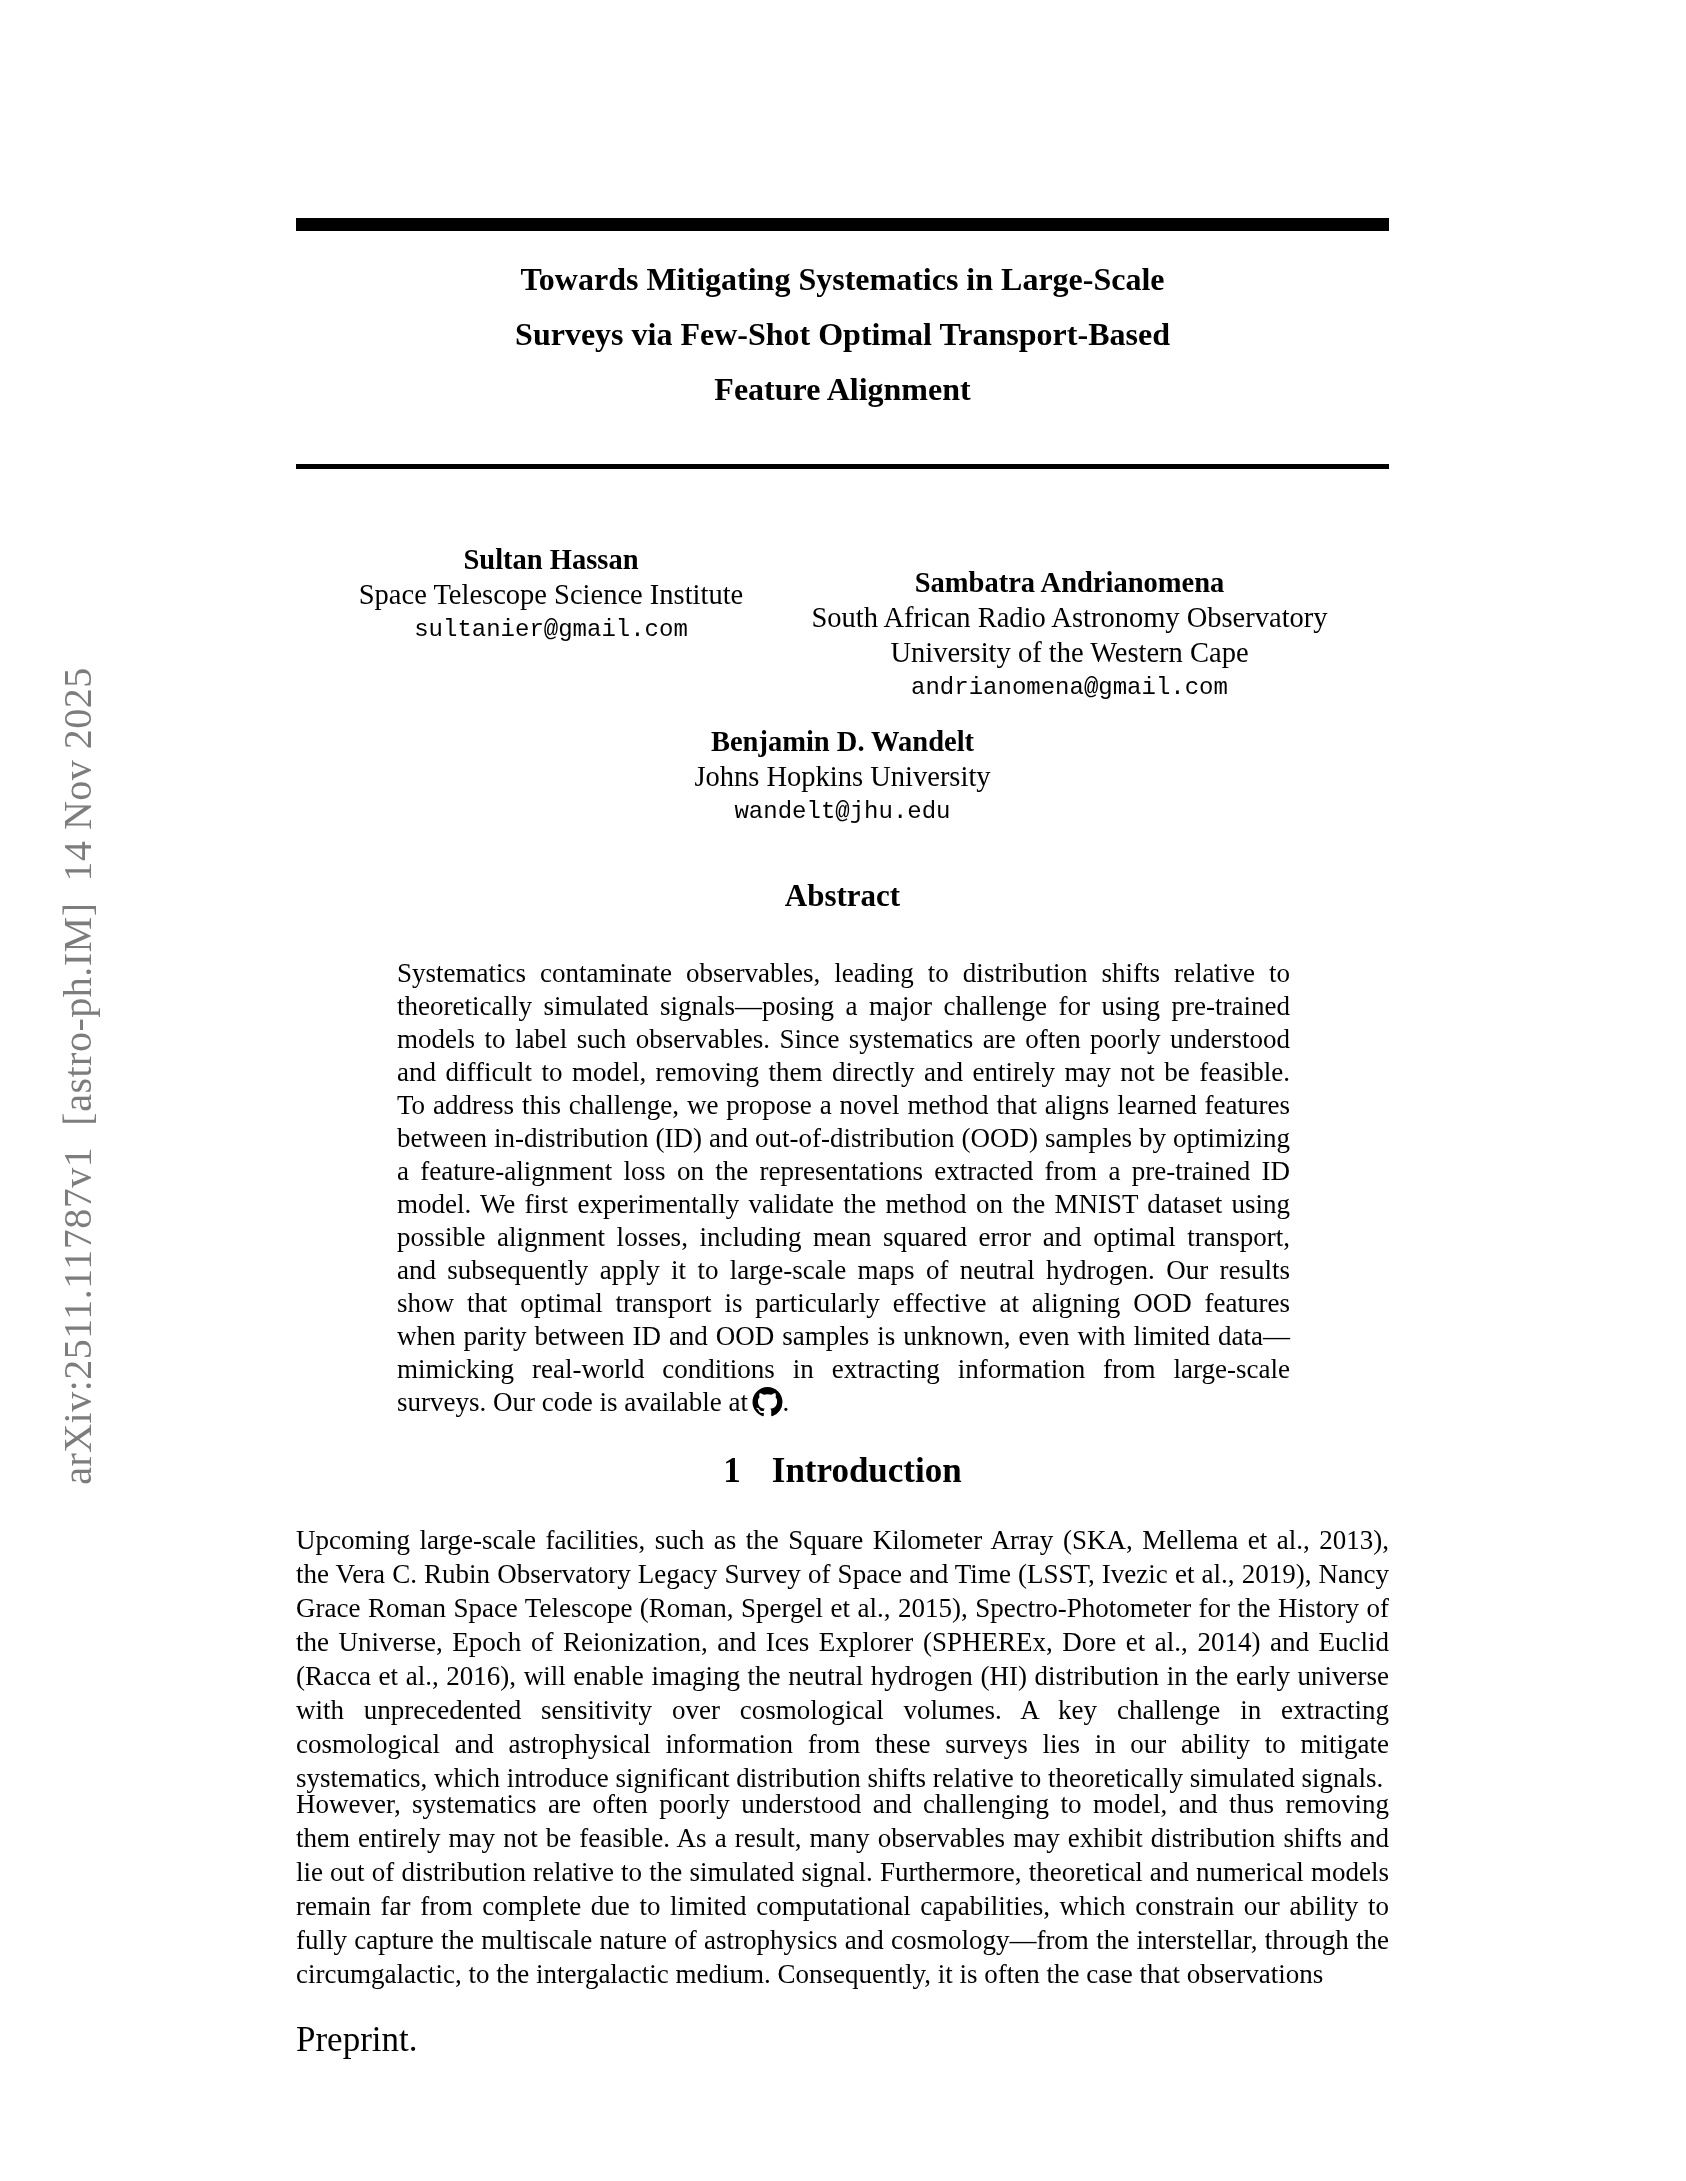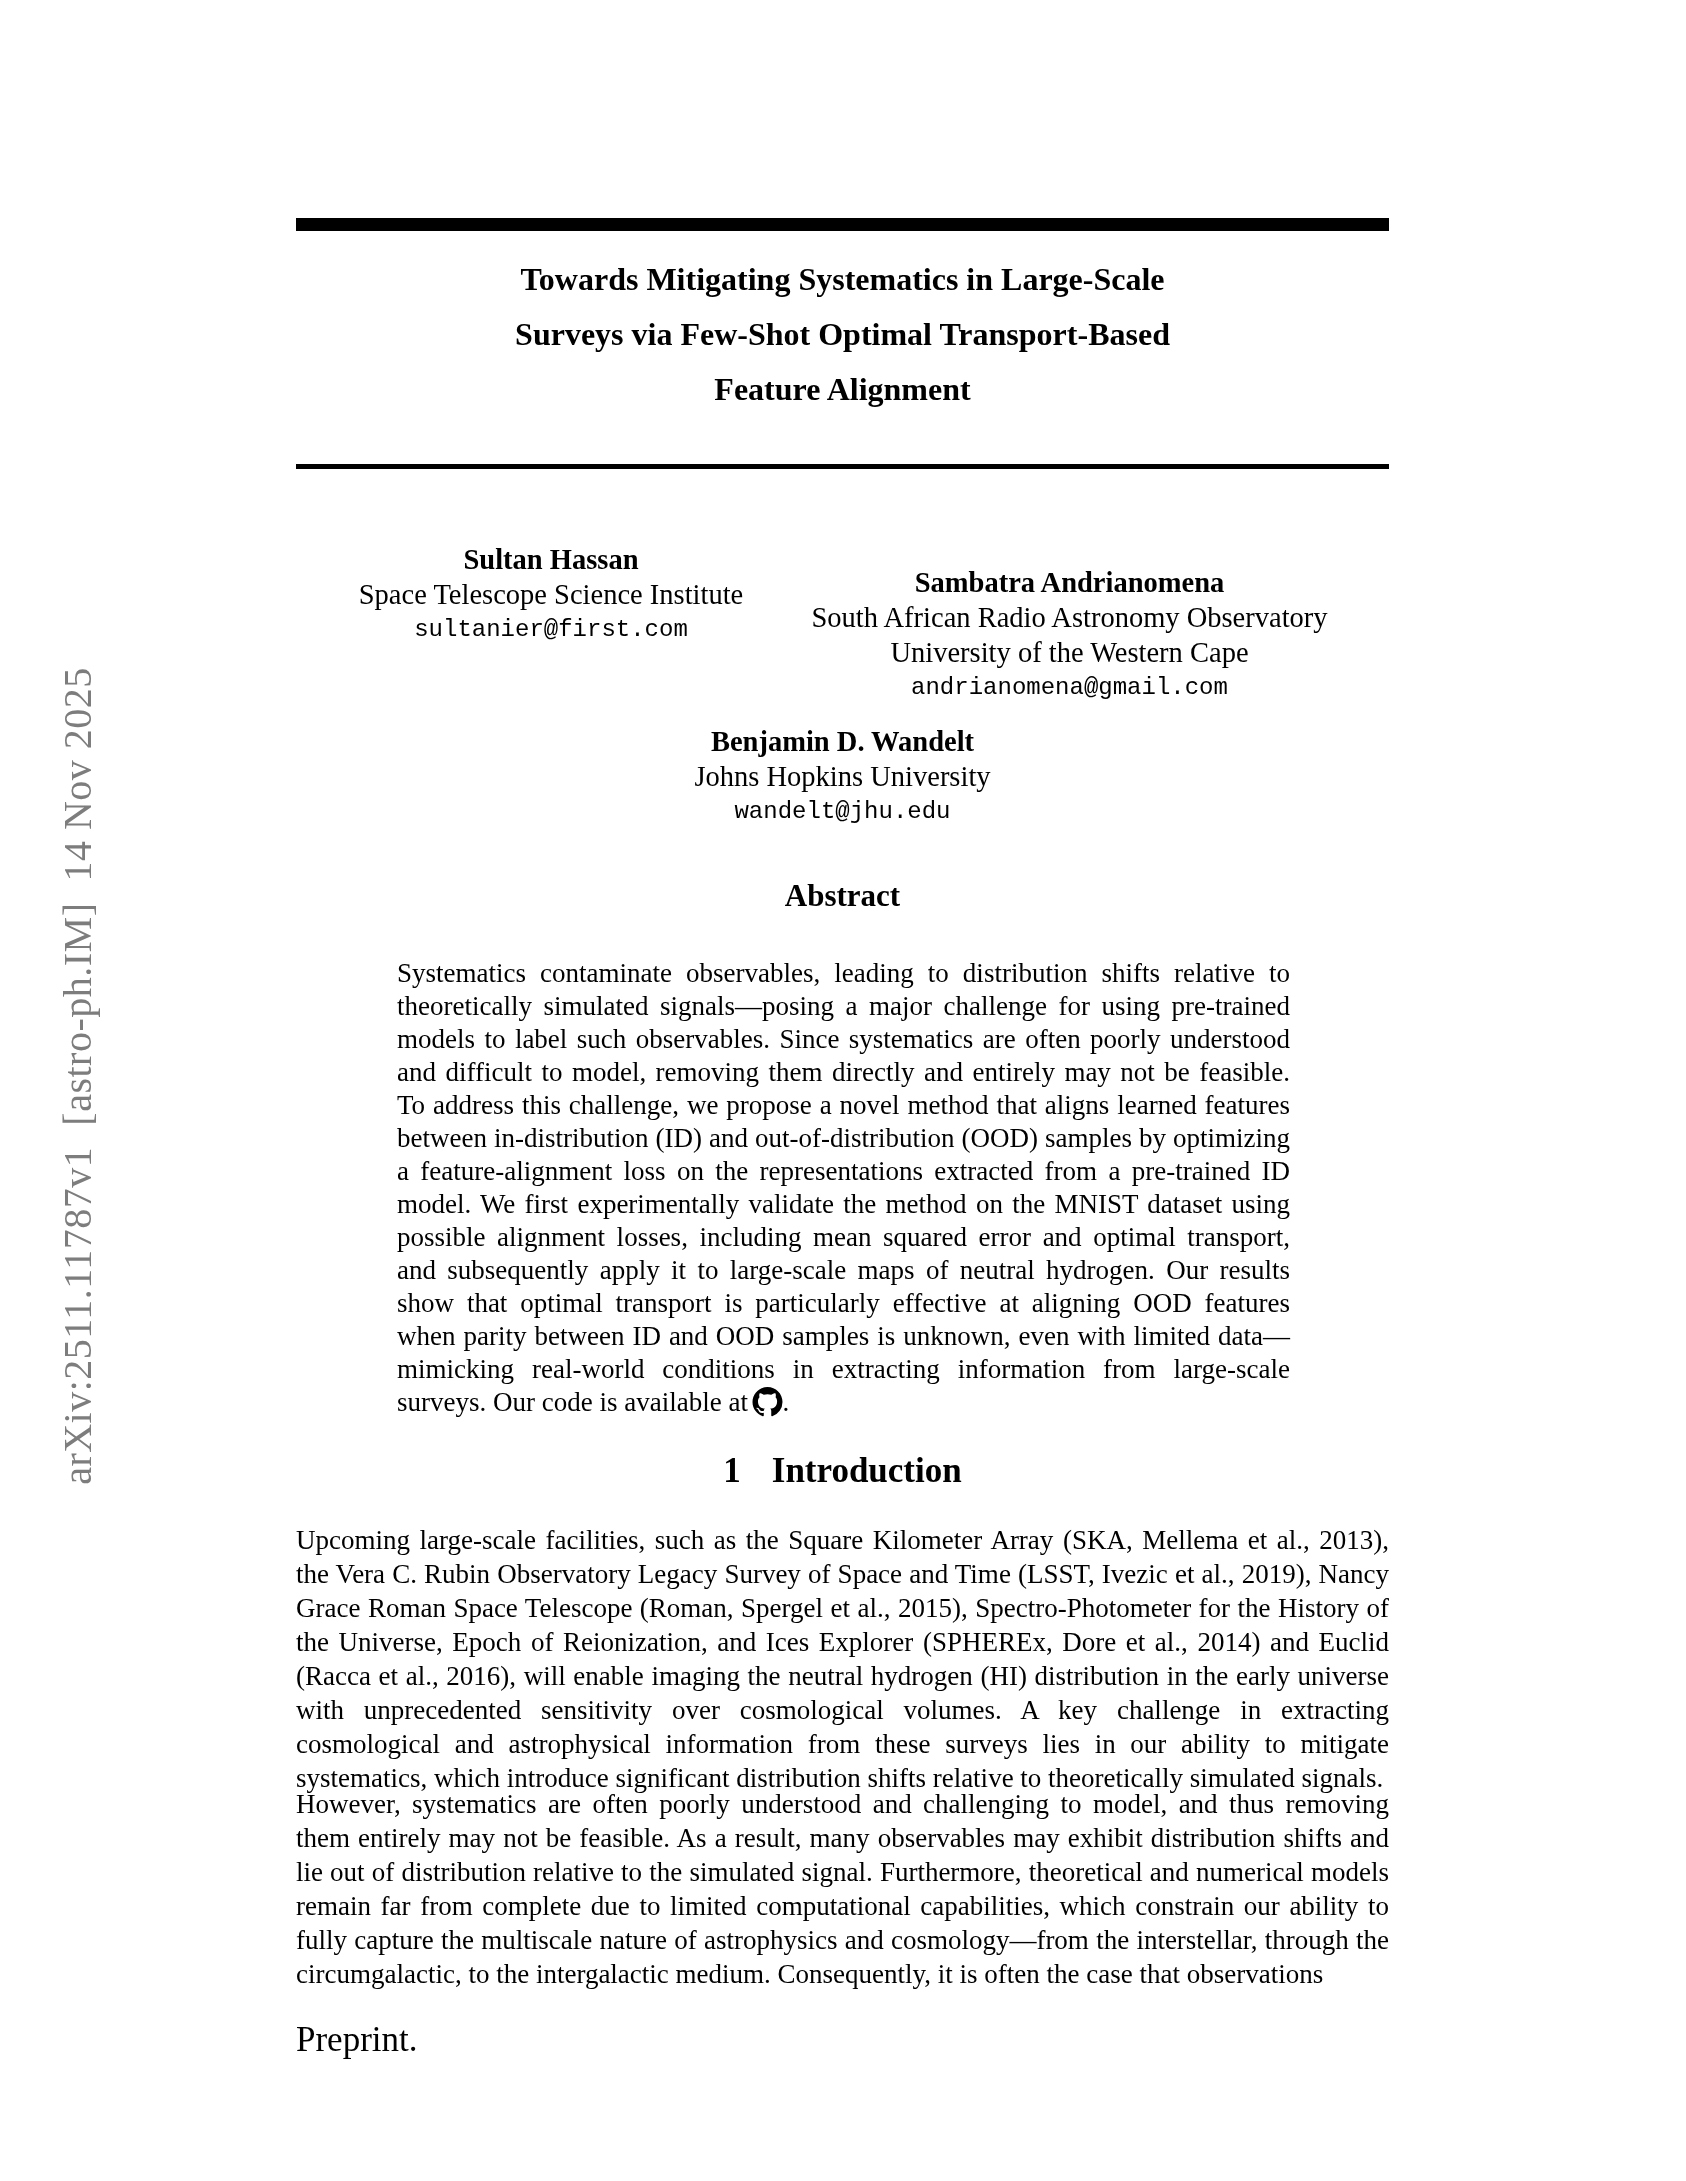--- a/index.html
+++ b/index.html
@@ -128,21 +128,21 @@
     <div>Towards Mitigating Systematics in Large-Scale</div>
     <div>Surveys via Few-Shot Optimal Transport-Based</div>
     <div>Feature Alignment</div>
   </div>
 
   <div class="rule-thin"></div>
 
   <div class="author-block author-1">
     <div class="author-name">Sultan Hassan</div>
     <div class="author-affil">Space Telescope Science Institute</div>
-    <div class="author-email">sultanier@first.com</div>
+    <div class="author-email">sultanier@gmail.com</div>
   </div>
 
   <div class="author-block author-2">
     <div class="author-name">Sambatra Andrianomena</div>
     <div class="author-affil">South African Radio Astronomy Observatory</div>
     <div class="author-affil">University of the Western Cape</div>
     <div class="author-email">andrianomena@gmail.com</div>
   </div>
 
   <div class="author-block author-3">

